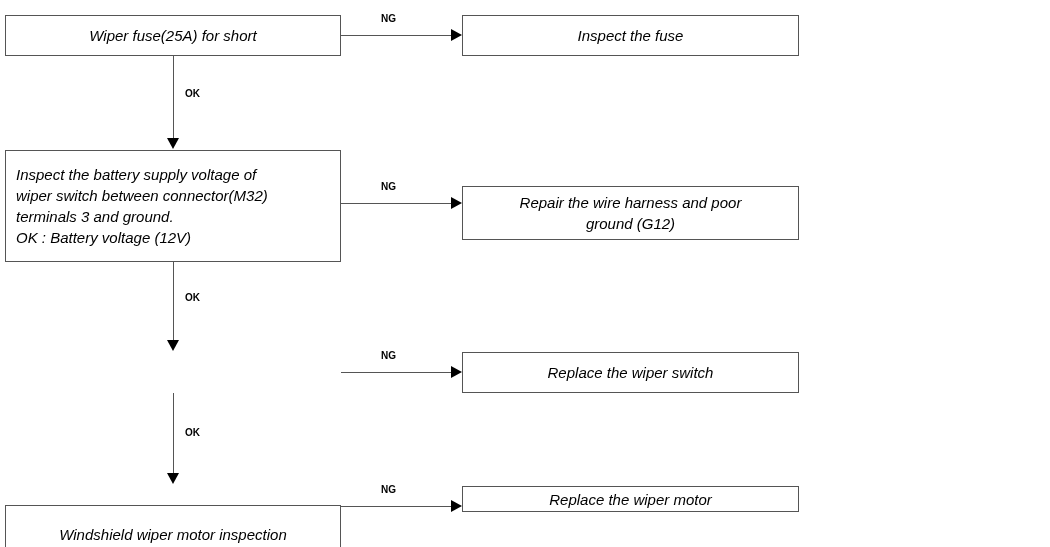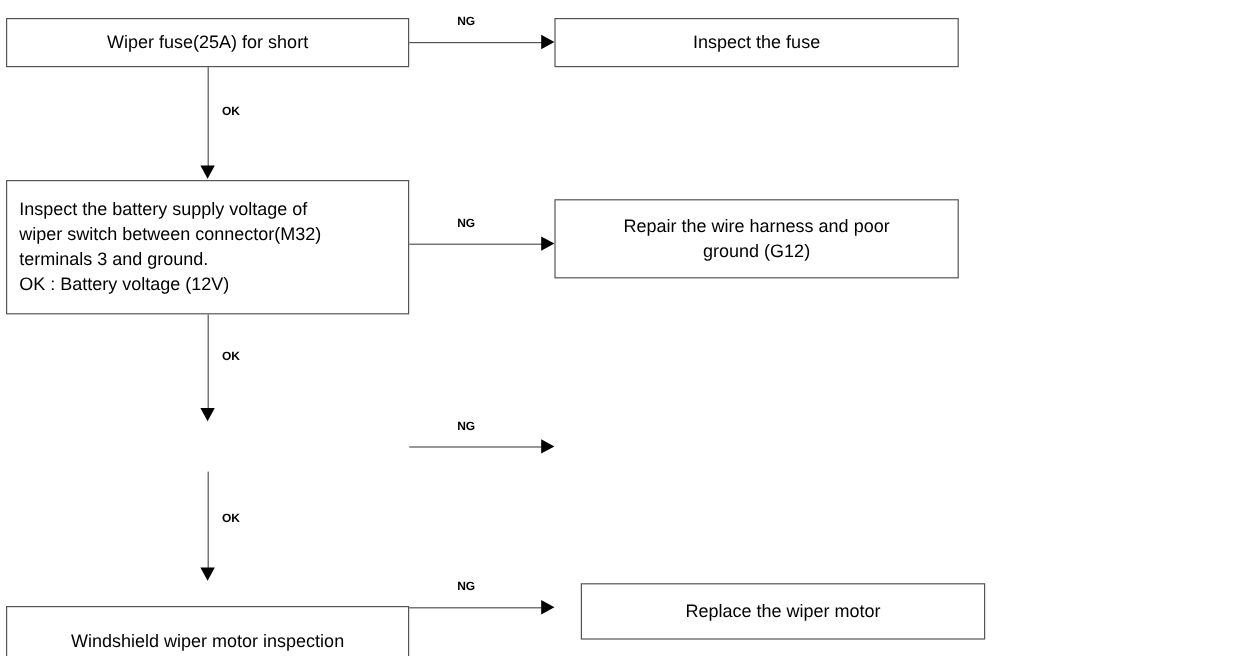--- a/index.html
+++ b/index.html
@@ -23,20 +23,21 @@
     border: 1px solid #555555;
     background: #ffffff;
     color: #000000;
     font-size: 15px;
     line-height: 21px;
     display: flex;
     align-items: center;
     justify-content: center;
     text-align: center;
     padding: 2px 8px;
+    font-style: italic;
   }
   .node.left-align {
     justify-content: flex-end;
     text-align: left;
     align-items: center;
     padding-left: 10px;
   }
   .node .node-text {
     white-space: pre-line;
     display: block;
@@ -106,44 +107,47 @@
     <span class="node-text">Inspect the battery supply voltage of
 wiper switch between connector(M32)
 terminals 3 and ground.
 OK : Battery voltage (12V)</span>
   </div>
 
   <div class="hline" style="left:341px; top:203px; width:112px;"></div>
   <div class="arrow-right" style="left:451px; top:197px;"></div>
   <div class="edge-label" style="left:381px; top:181px;">NG</div>
 
-  <div class="node" style="left:462px; top:166px; width:337px; height:66px;">
+  <div class="node" style="left:462px; top:186px; width:337px; height:54px;">
     <span class="node-text">Repair the wire harness and poor
 ground (G12)</span>
   </div>
 
   <div class="vline" style="left:173px; top:262px; height:79px;"></div>
   <div class="arrow-down" style="left:167px; top:340px;"></div>
   <div class="edge-label" style="left:185px; top:292px;">OK</div>
 
 
   <div class="hline" style="left:341px; top:372px; width:112px;"></div>
   <div class="arrow-right" style="left:451px; top:366px;"></div>
   <div class="edge-label" style="left:381px; top:350px;">NG</div>
 
+  <div class="node" style="left:462px; top:352px; width:337px; height:41px;">
+    <span class="node-text">Replace the wiper switch</span>
+  </div>
 
   <div class="vline" style="left:173px; top:393px; height:81px;"></div>
   <div class="arrow-down" style="left:167px; top:473px;"></div>
   <div class="edge-label" style="left:185px; top:427px;">OK</div>
 
   <div class="node" style="left:5px; top:486px; width:336px; height:59px;margin-top:19px;">
     <span class="node-text">Windshield wiper motor inspection</span>
   </div>
 
   <div class="hline" style="left:341px; top:506px; width:112px;"></div>
   <div class="arrow-right" style="left:451px; top:500px;"></div>
   <div class="edge-label" style="left:381px; top:484px;">NG</div>
 
-  <div class="node" style="left:484px; top:486px; width:337px; height:47px;">
+  <div class="node" style="left:462px; top:486px; width:337px; height:26px;">
     <span class="node-text">Replace the wiper motor</span>
   </div>
 
 </div>
 
 </body></html>

